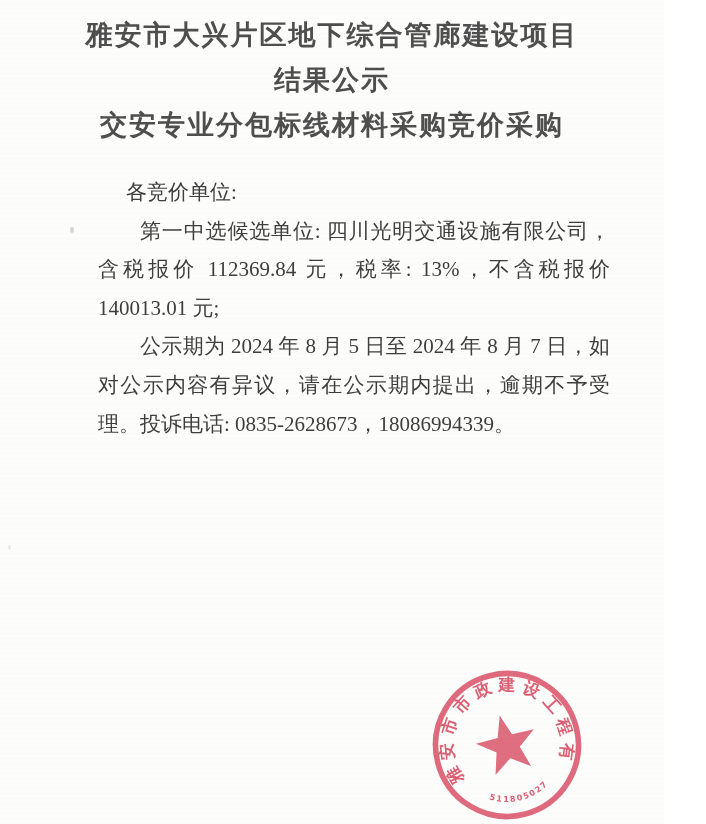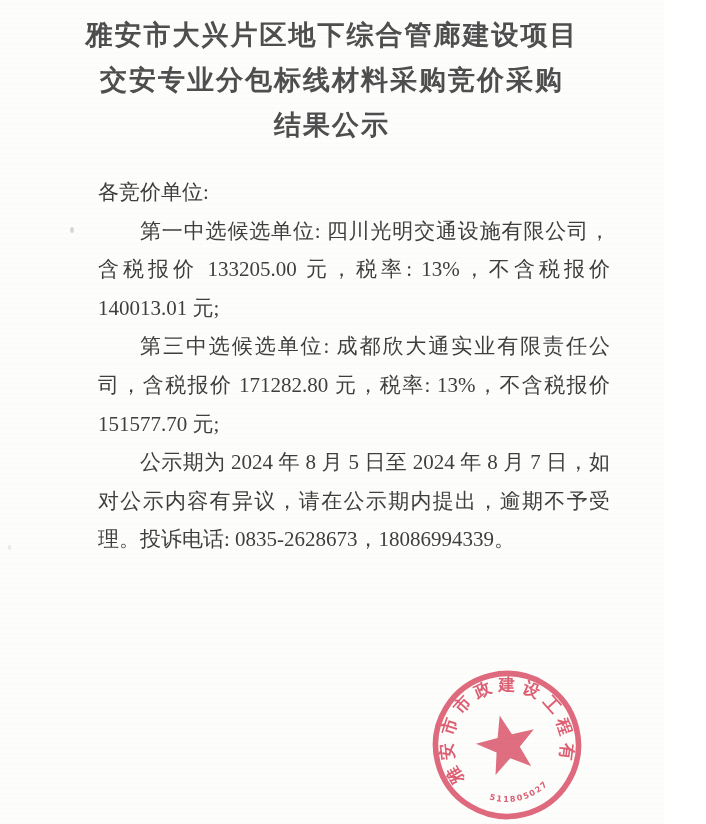--- a/index.html
+++ b/index.html
@@ -27,21 +27,21 @@
 
   .content {
     width:512px;
     margin:26px auto 0 98px;
     font-size:21px;
     line-height:38.6px;
     color:#3e3e3e;
     text-align:justify;
   }
   .content p { text-indent:2em; }
-  .content p.salutation { text-indent:0; }
+  .content p.salutation { text-indent:0;margin-left:28px; }
 
   .seal {
     position:absolute;
     left:430px; top:666px;
     width:154px; height:158px;
     transform:rotate(-14deg);
     mix-blend-mode:multiply;
     opacity:0.92;
     pointer-events:none;
   }
@@ -60,28 +60,27 @@
   .artifact-1 { left:70px; top:227px; width:4px; height:6px; }
   .artifact-2 { left:8px;  top:545px; width:3px; height:5px; opacity:0.3; }
 </style>
 </head>
 <body>
 
 <div class="doc">
 
   <div class="title-block">
     <div>雅安市大兴片区地下综合管廊建设项目</div>
+    <div>结果公示</div>
     <div>交安专业分包标线材料采购竞价采购</div>
-    <div>结果公示</div>
   </div>
 
   <div class="content">
     <p class="salutation">各竞价单位:</p>
-    <p>第一中选候选单位: 四川光明交通设施有限公司，含税报价 133205.00 元，税率: 13%，不含税报价 140013.01 元;</p>
-    <p>第三中选候选单位: 成都欣大通实业有限责任公司，含税报价 171282.80 元，税率: 13%，不含税报价 151577.70 元;</p>
+    <p>第一中选候选单位: 四川光明交通设施有限公司，含税报价 112369.84 元，税率: 13%，不含税报价 140013.01 元;</p>
     <p>公示期为 2024 年 8 月 5 日至 2024 年 8 月 7 日，如对公示内容有异议，请在公示期内提出，逾期不予受理。投诉电话: 0835-2628673，18086994339。</p>
   </div>
 
   <div class="seal">
     <svg viewBox="0 0 152 152" xmlns="http://www.w3.org/2000/svg">
       <defs>
         <path id="sealTopArc" d="M 27.1,98.8 A 54,54 0 1 1 124.9,98.8"></path>
         <path id="sealBottomArc" d="M 46,123.5 A 56,56 0 0 0 106,123.5"></path>
       </defs>
       <circle cx="76" cy="76" r="70.5" fill="none" stroke="#dc5268" stroke-width="5.5" opacity="0.93"></circle>

